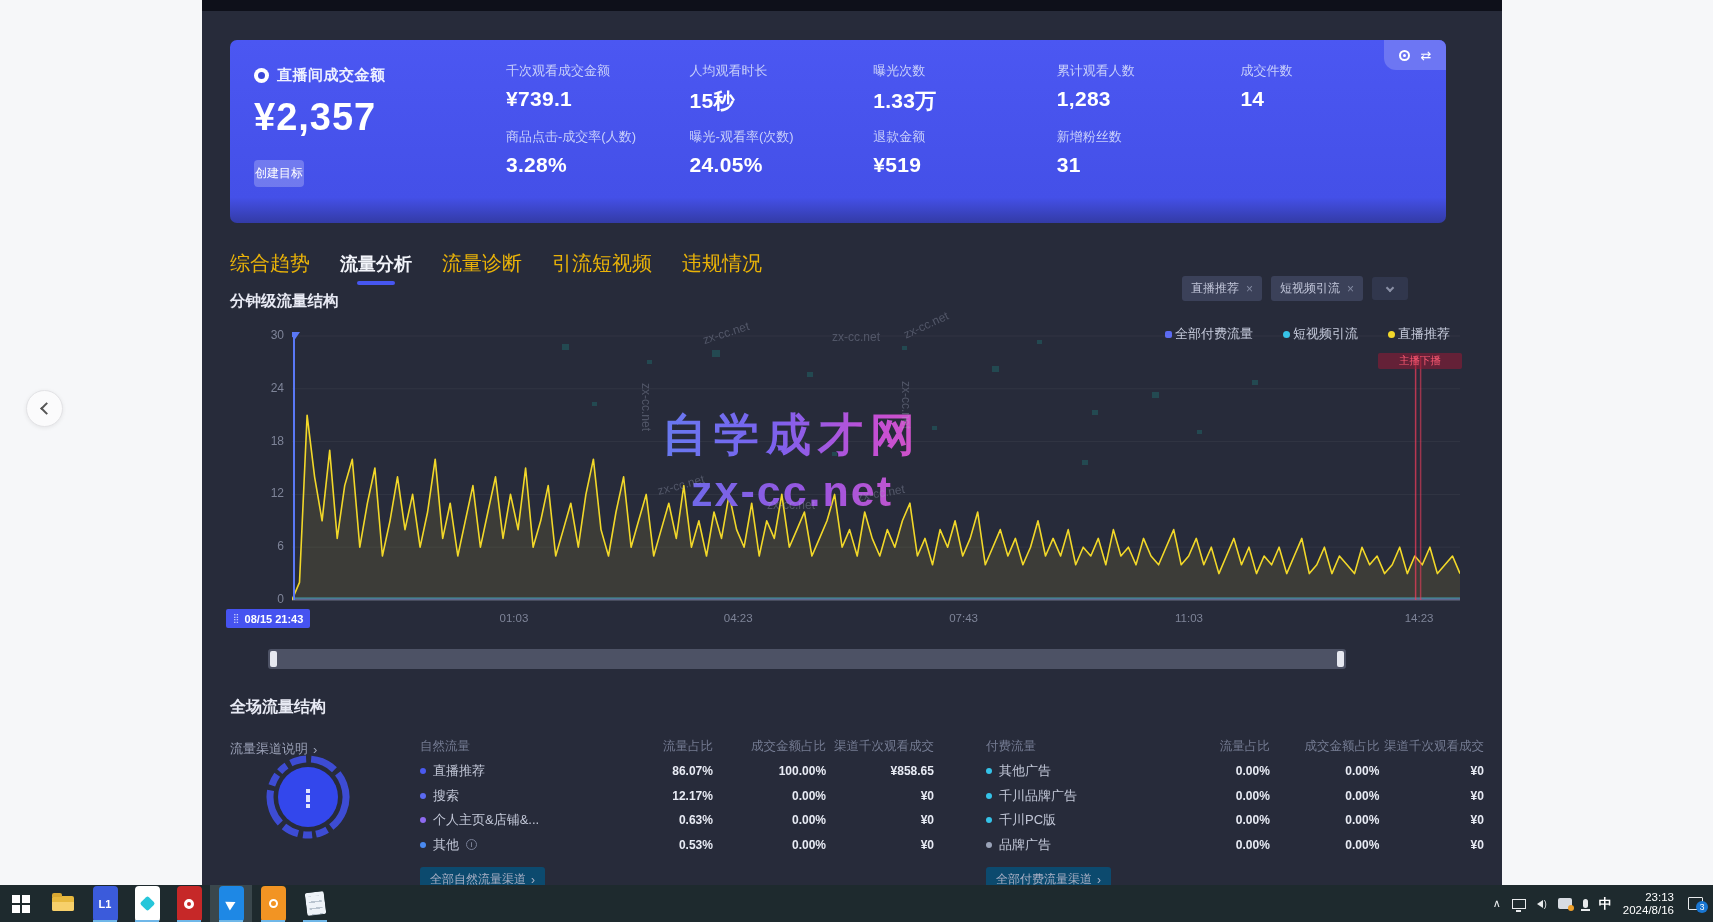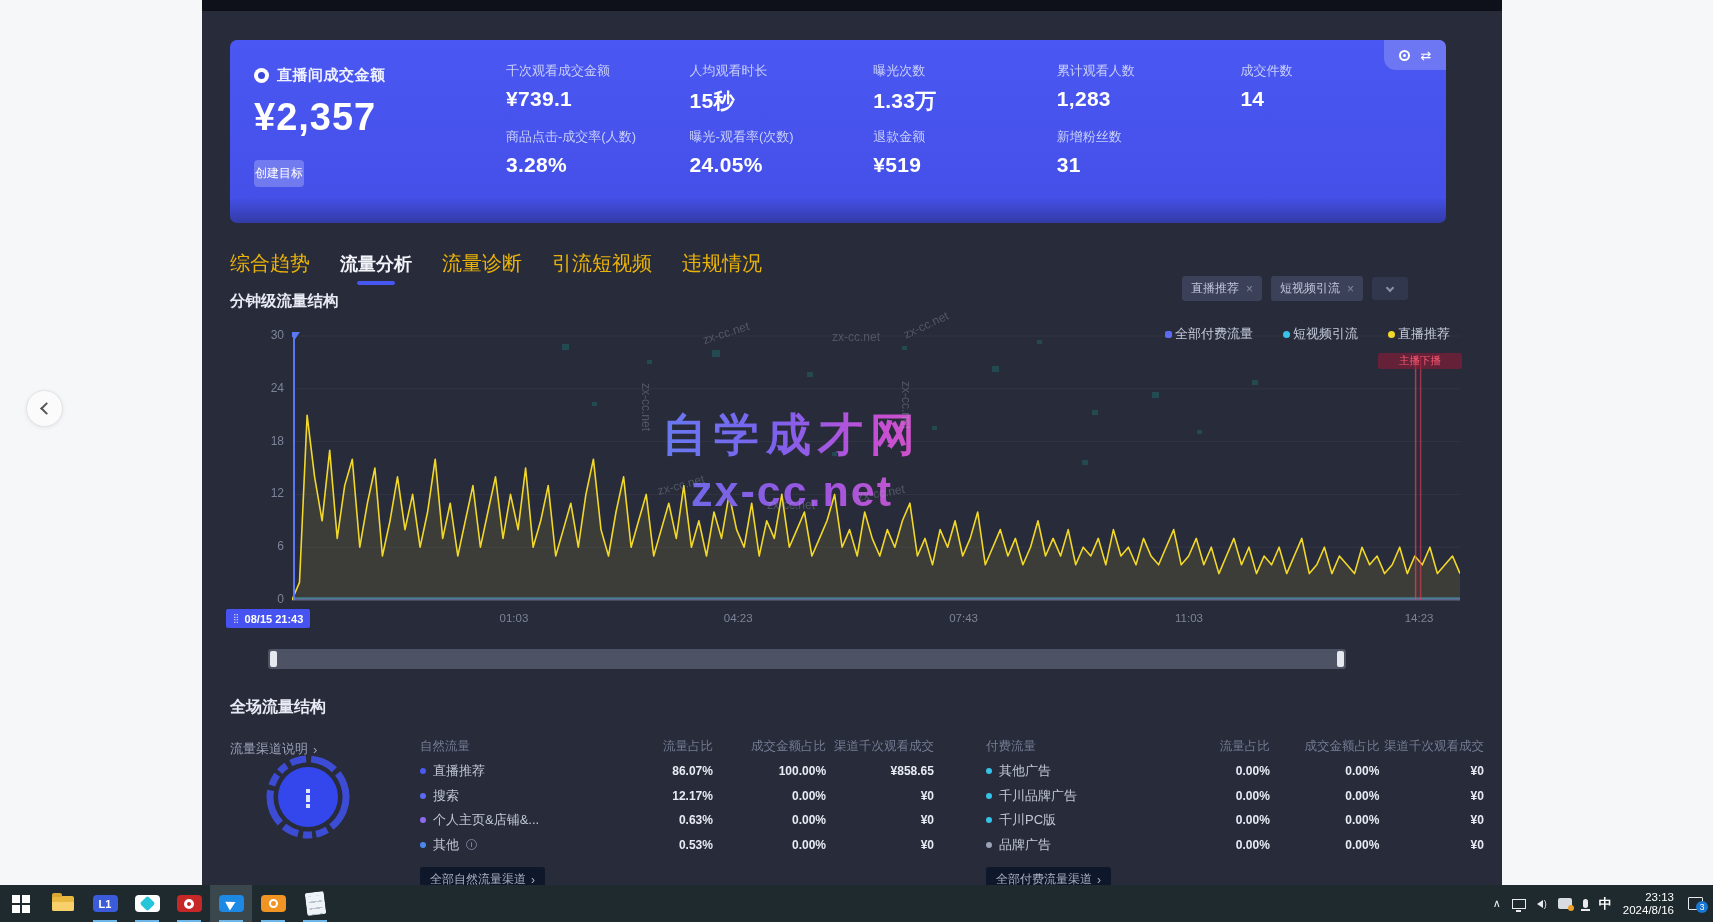--- a/index.html
+++ b/index.html
@@ -91,34 +91,34 @@
   .t-head,.t-row{display:grid;grid-template-columns:37% 20% 22% 21%;align-items:center;}
   .t-head{height:26px;}
   .t-head span{font-size:12.5px;color:#747b92;white-space:nowrap;}
   .t-head span:not(:first-child),.t-row .t-val{text-align:right;}
   .t-row{height:24.5px;}
   .t-name{display:flex;align-items:center;gap:7px;font-size:13px;color:#c3c8d8;white-space:nowrap;overflow:hidden;}
   .t-dot{width:6px;height:6px;border-radius:50%;flex:none;}
   .t-val{font-size:12px;font-weight:600;color:#e8ebf4;}
   .info-ic{width:11px;height:11px;border:1px solid #777e95;border-radius:50%;flex:none;
     font-size:8px;line-height:10px;text-align:center;color:#9aa0b6;}
-  .t-footer{display:inline-flex;align-items:center;gap:5px;margin-top:10px;background:#0f172a;
+  .t-footer{display:inline-flex;align-items:center;gap:5px;margin-top:10px;background:#0c4a6e;
     border-radius:3px;padding:4px 10px;font-size:12px;color:#a9afc4;cursor:pointer;}
 
   
   .taskbar{position:absolute;left:0;bottom:0;width:1713px;height:37px;background:#1e2a2e;display:flex;align-items:stretch;z-index:50;}
   .tb-slot{width:42px;display:flex;align-items:center;justify-content:center;position:relative;cursor:pointer;}
   .tb-slot.open::after{content:"";position:absolute;left:9px;right:9px;bottom:0;height:2px;background:#6fb7e8;}
   .tb-slot.hl{background:#3a474c;}
   .win-logo{display:grid;grid-template-columns:8px 8px;grid-template-rows:8px 8px;gap:2px;}
   .win-logo span{background:#fff;}
   .ic-folder{width:22px;height:15px;background:#e8b93e;border-radius:2px;position:relative;}
   .ic-folder::before{content:"";position:absolute;top:-3px;left:0;width:10px;height:4px;background:#d9a832;border-radius:2px 2px 0 0;}
   .ic-folder::after{content:"";position:absolute;bottom:0;width:22px;height:9px;background:#f7d06b;border-radius:0 0 2px 2px;}
-  .ic-sq{width:25px;height:17px;border-radius:4px;display:flex;align-items:center;justify-content:center;text-align:right;}
+  .ic-sq{width:25px;height:36px;border-radius:4px;display:flex;align-items:center;justify-content:center;text-align:right;}
   .ic-l1{background:#3b5bdb;color:#fff;font-size:11px;font-weight:700;}
   .ic-teams{background:#fff;}
   .ic-teams span{width:11px;height:11px;background:#26c6da;transform:rotate(45deg);border-radius:2px;}
   .ic-opera{background:#c62828;}
   .ic-opera span{width:10px;height:10px;border:3px solid #fff;border-radius:50%;}
   .ic-pointer{background:#1e88e5;}
   .ic-pointer span{width:0;height:0;border-left:9px solid #fff;border-top:5px solid transparent;border-bottom:5px solid transparent;transform:rotate(-28deg);}
   .ic-orange{background:#f29423;}
   .ic-orange span{width:9px;height:9px;border:2px solid #fff;border-radius:50%;}
   .ic-notepad{width:19px;height:23px;background:#eef3f8;border-radius:2px;transform:rotate(-7deg);

